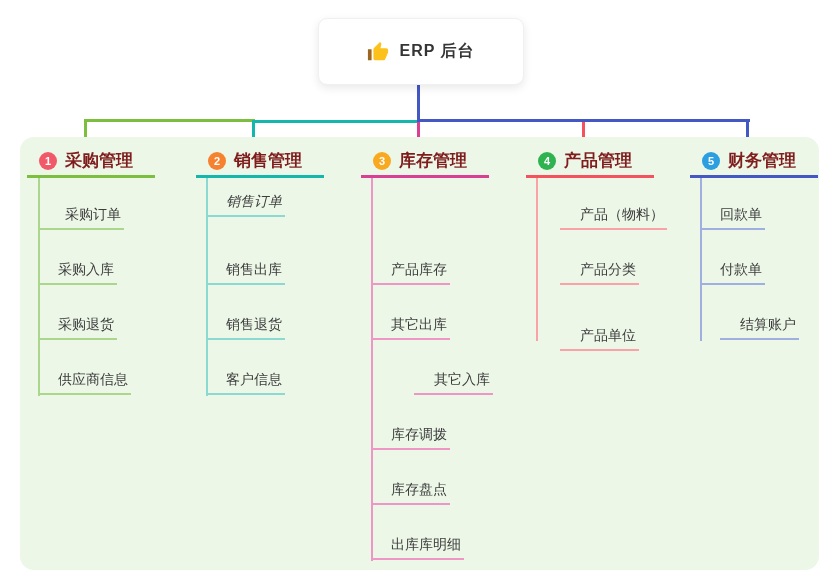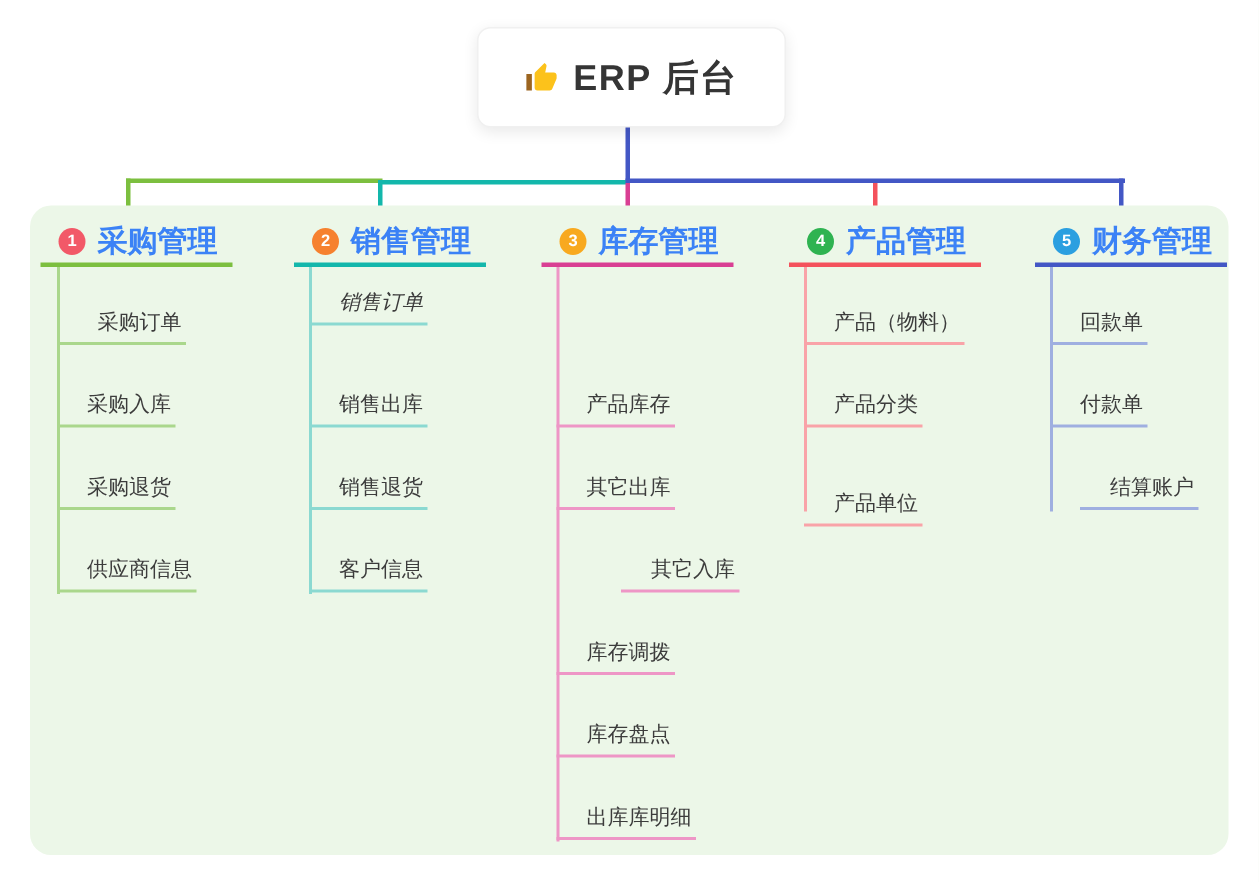--- a/index.html
+++ b/index.html
@@ -4,21 +4,21 @@
 <style>
   html,body{margin:0;padding:0;background:#ffffff;}
   body{font-family:"Liberation Sans","DejaVu Sans",sans-serif;}
   .canvas{position:relative;width:839px;height:588px;background:#ffffff;overflow:hidden;}
 
   
   .root-node{position:absolute;left:318px;top:18px;width:204px;height:65px;
     background:#ffffff;border:1px solid #f0f0f0;border-radius:9px;
     box-shadow:0 3px 10px rgba(0,0,0,.09);
     display:flex;align-items:center;justify-content:center;gap:10px;}
-  .root-node .root-label{font-size:24px;font-weight:600;color:#353535;letter-spacing:1px;}
+  .root-node .root-label{font-size:16px;font-weight:600;color:#353535;letter-spacing:1px;}
   .thumb-svg{display:block;}
 
   
   .line{position:absolute;}
   .ln-rootdrop{left:417px;top:83px;width:3px;height:38px;background:#4357c5;}
   .ln-h-green{left:84px;top:119px;width:171px;height:3px;background:#7cbf3f;}
   .ln-h-teal{left:252px;top:120px;width:166px;height:3px;background:#13b7ab;}
   .ln-h-blue{left:417px;top:119px;width:333px;height:3px;background:#4357c5;}
   .ln-d-green{left:84px;top:119px;width:3px;height:26px;background:#7cbf3f;}
   .ln-d-teal{left:252px;top:120px;width:3px;height:25px;background:#13b7ab;}
@@ -27,21 +27,21 @@
   .ln-d-blue{left:746px;top:119px;width:3px;height:26px;background:#4357c5;}
 
   
   .panel{position:absolute;left:20px;top:137px;width:799px;height:433px;
     background:#ecf7e8;border-radius:14px;}
 
   
   .branch-header{position:absolute;top:146px;width:116px;height:29px;
     display:flex;align-items:center;padding-left:12px;box-sizing:content-box;
     border-bottom:3px solid #000;cursor:default;}
-  .branch-header .blabel{font-size:20px;font-weight:600;color:#3b82f6;margin-left:8px;white-space:nowrap;}
+  .branch-header .blabel{font-size:17px;font-weight:600;color:#7f1d1d;margin-left:8px;white-space:nowrap;}
   .badge{width:18px;height:18px;border-radius:50%;flex:0 0 18px;
     color:#ffffff;font-size:11px;font-weight:700;line-height:18px;text-align:center;}
 
   .bh1{left:27px;border-bottom-color:#7cbf3f;}  .bh1 .badge{background:#f25968;}
   .bh2{left:196px;border-bottom-color:#13b7ab;} .bh2 .badge{background:#f6812f;}
   .bh3{left:361px;border-bottom-color:#d93f93;} .bh3 .badge{background:#f8a91f;}
   .bh4{left:526px;border-bottom-color:#f4525c;} .bh4 .badge{background:#2fb351;}
   .bh5{left:690px;border-bottom-color:#4357c5;} .bh5 .badge{background:#2b9fe0;}
 
   
@@ -51,21 +51,21 @@
   .sp3{left:371px;height:383px;background:#ee96c6;}
   .sp4{left:536px;height:163px;background:#f9a3a8;}
   .sp5{left:700px;height:163px;background:#9fafe0;}
 
   
   .child{position:absolute;font-size:14px;color:#3c3c3c;line-height:20px;
     padding:0 3px 4px 20px;border-bottom:2px solid #ccc;white-space:nowrap;cursor:default;}
   .c1{border-bottom-color:#aad78c;}
   .c2{border-bottom-color:#8bd9d1;}
   .c3{border-bottom-color:#ee96c6;}
-  .c4{border-bottom-color:#f9a3a8;}
+  .c4{border-bottom-color:#f9a3a8;margin-left:24px;}
   .c5{border-bottom-color:#9fafe0;}
 </style>
 </head>
 <body>
 
 <div class="canvas">
 
   <div class="line ln-rootdrop"></div>
   <div class="line ln-h-green"></div>
   <div class="line ln-h-teal"></div>

